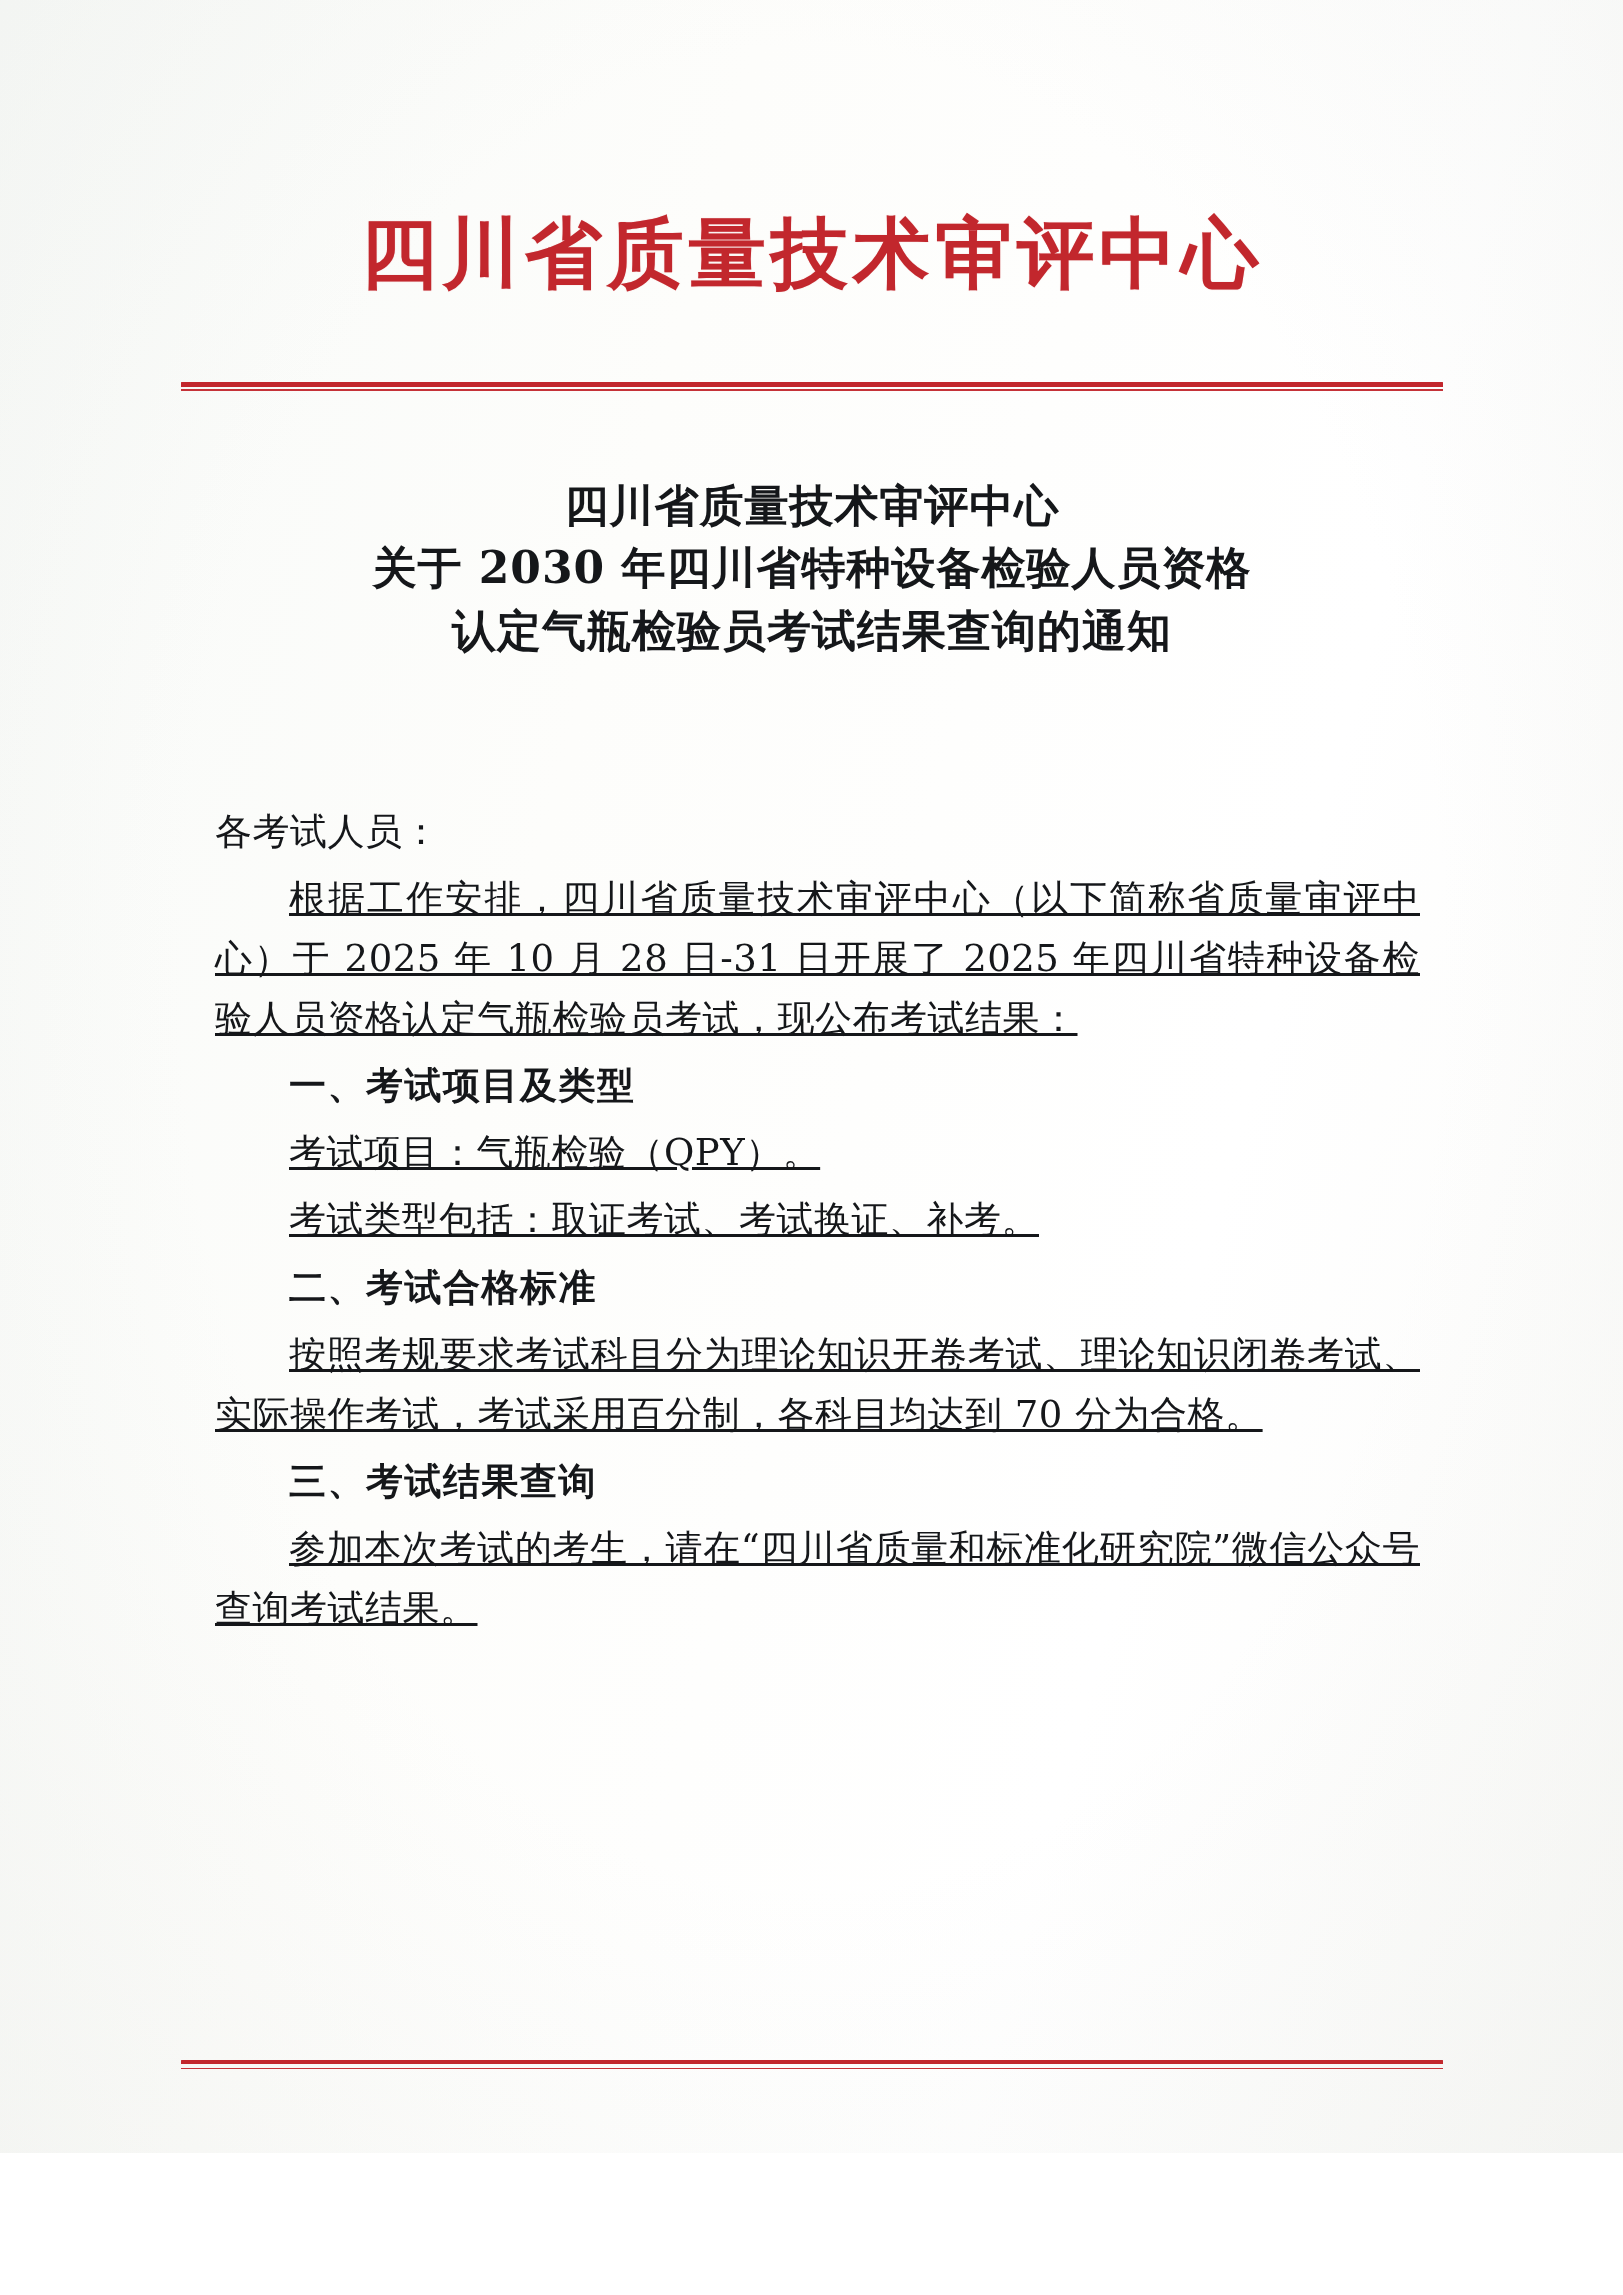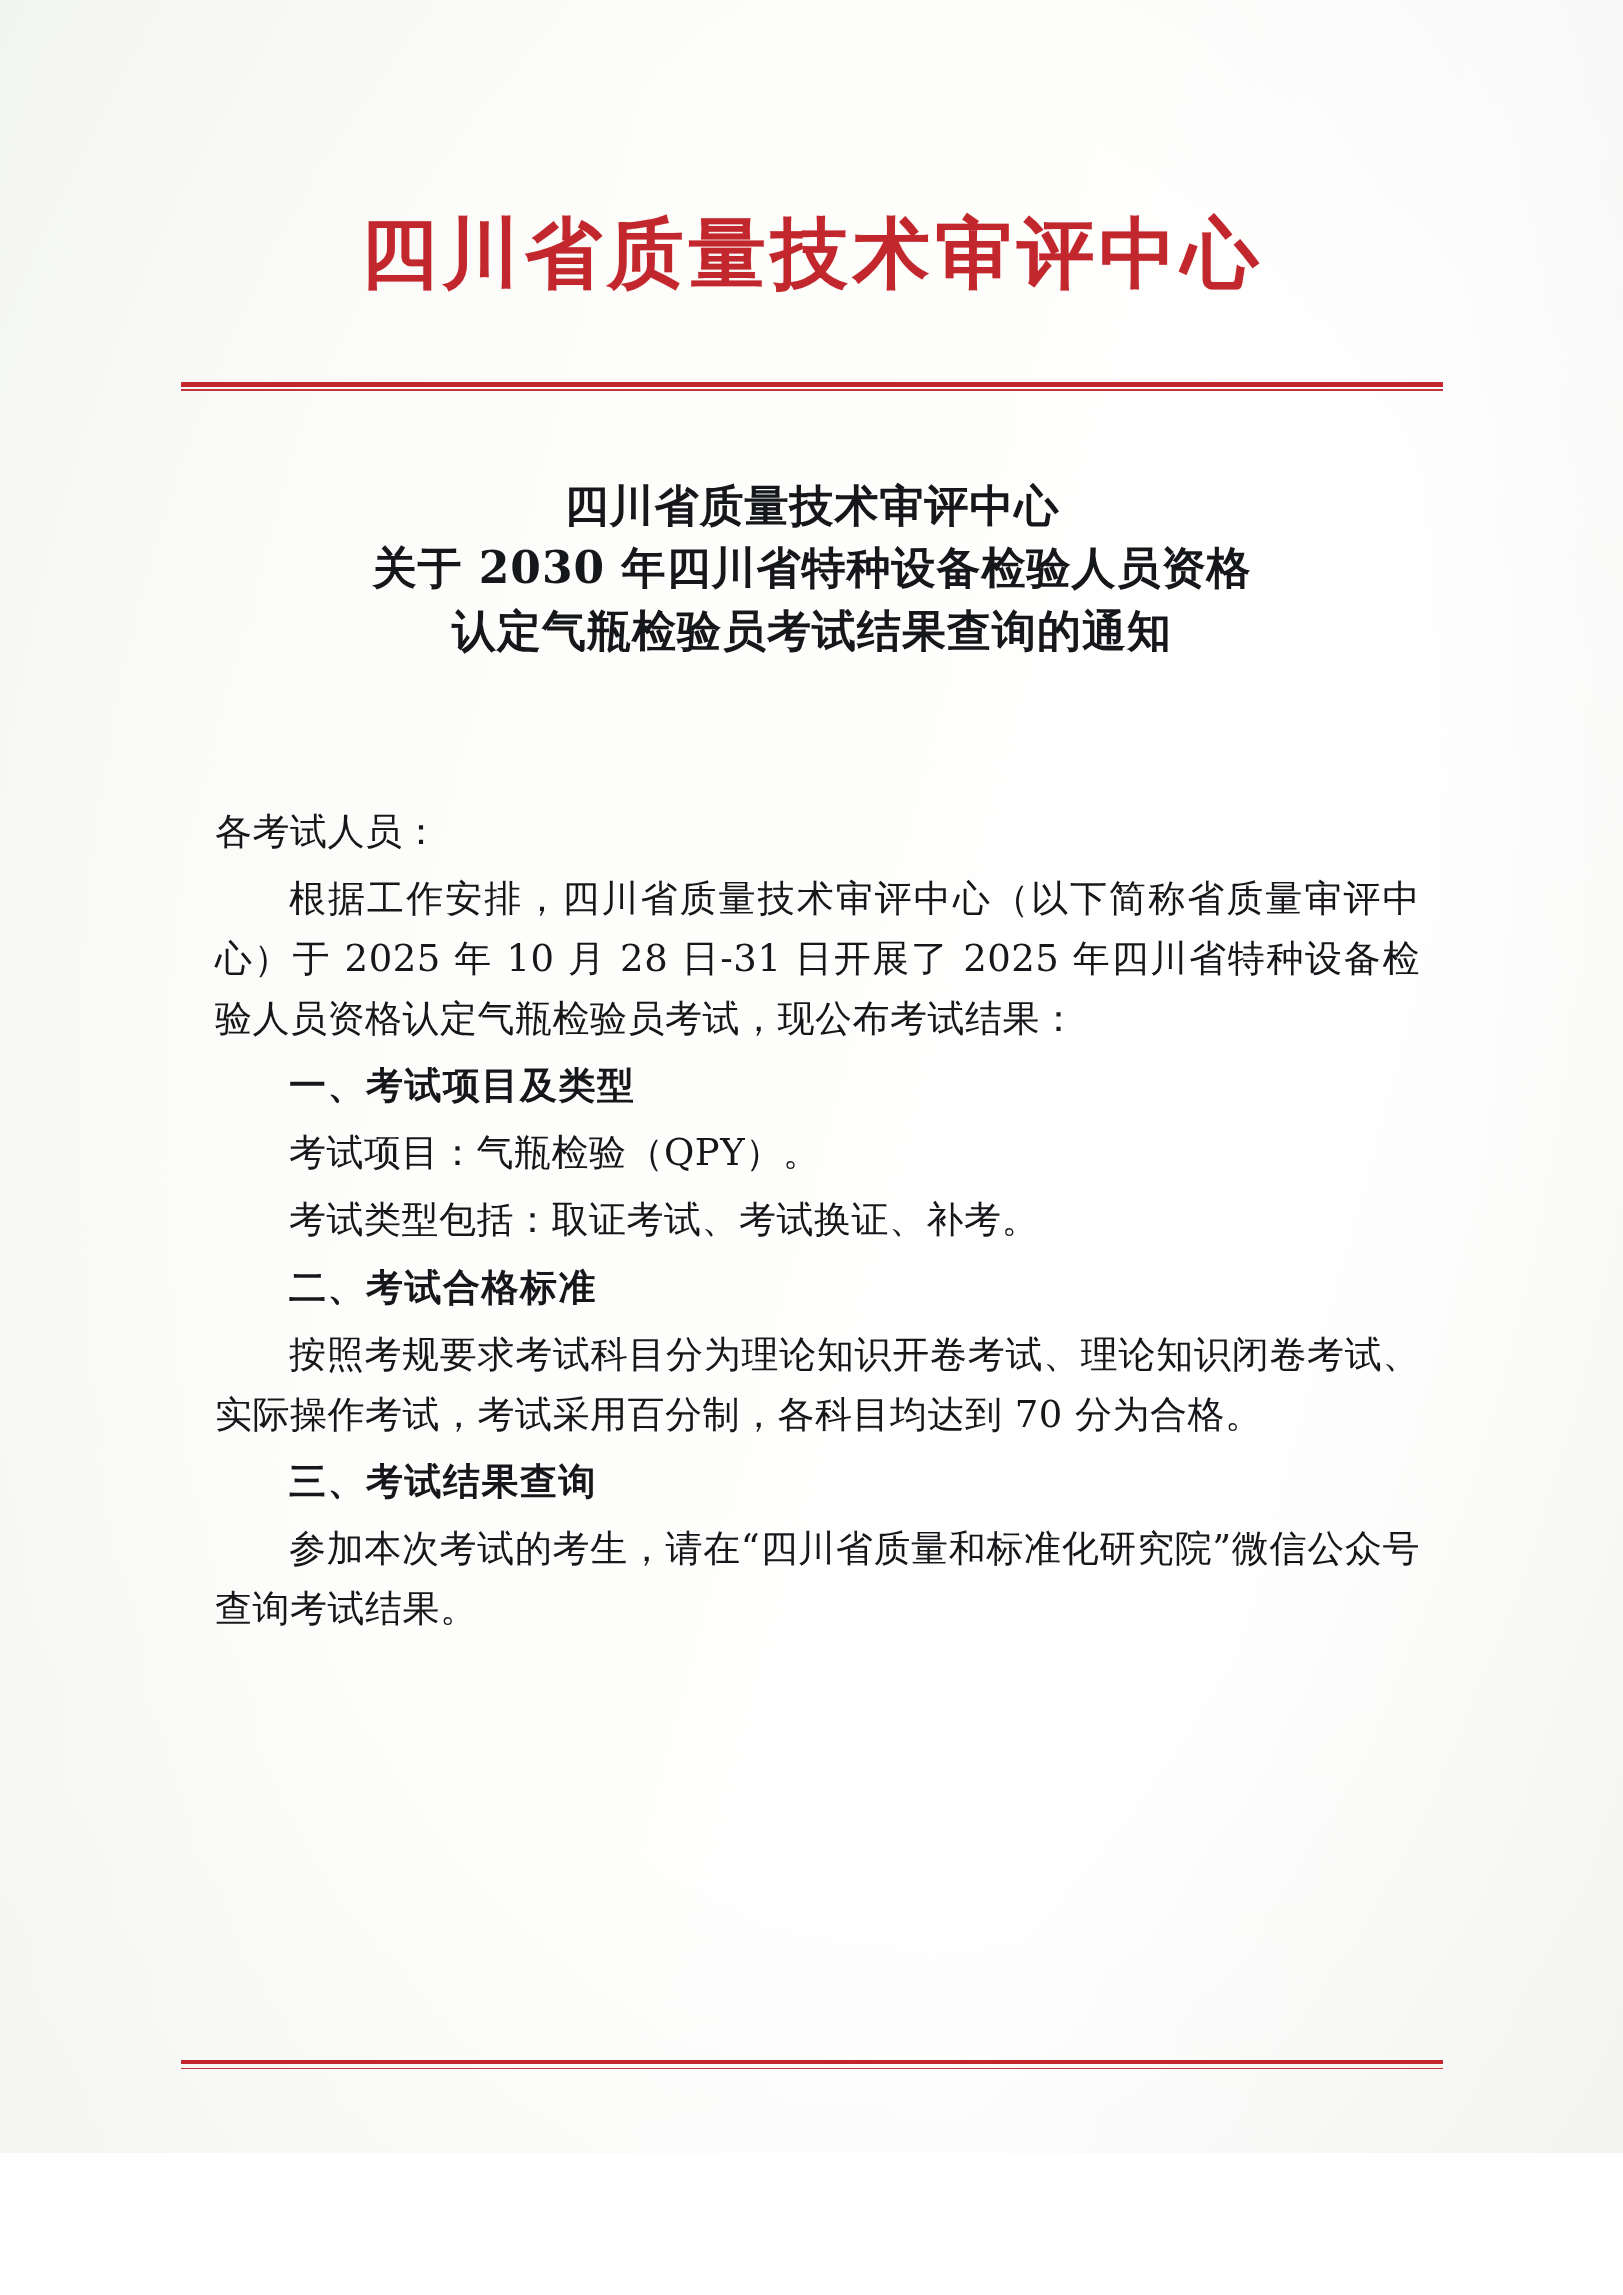--- a/index.html
+++ b/index.html
@@ -112,20 +112,21 @@
     letter-spacing: 0.5px;
   }
   .body p {
     margin: 0 0 7.2px 0;
   }
   .p-salutation {
     text-indent: 0;
   }
   .p-indent {
     text-indent: 2em;
+    text-decoration: underline;
   }
   .sec-head {
     text-indent: 2em;
     font-weight: 700;
     margin-top: 13.3px;
     margin-bottom: 8.2px;
     letter-spacing: 1.5px;
   }
   .justify {
     text-align: justify;

